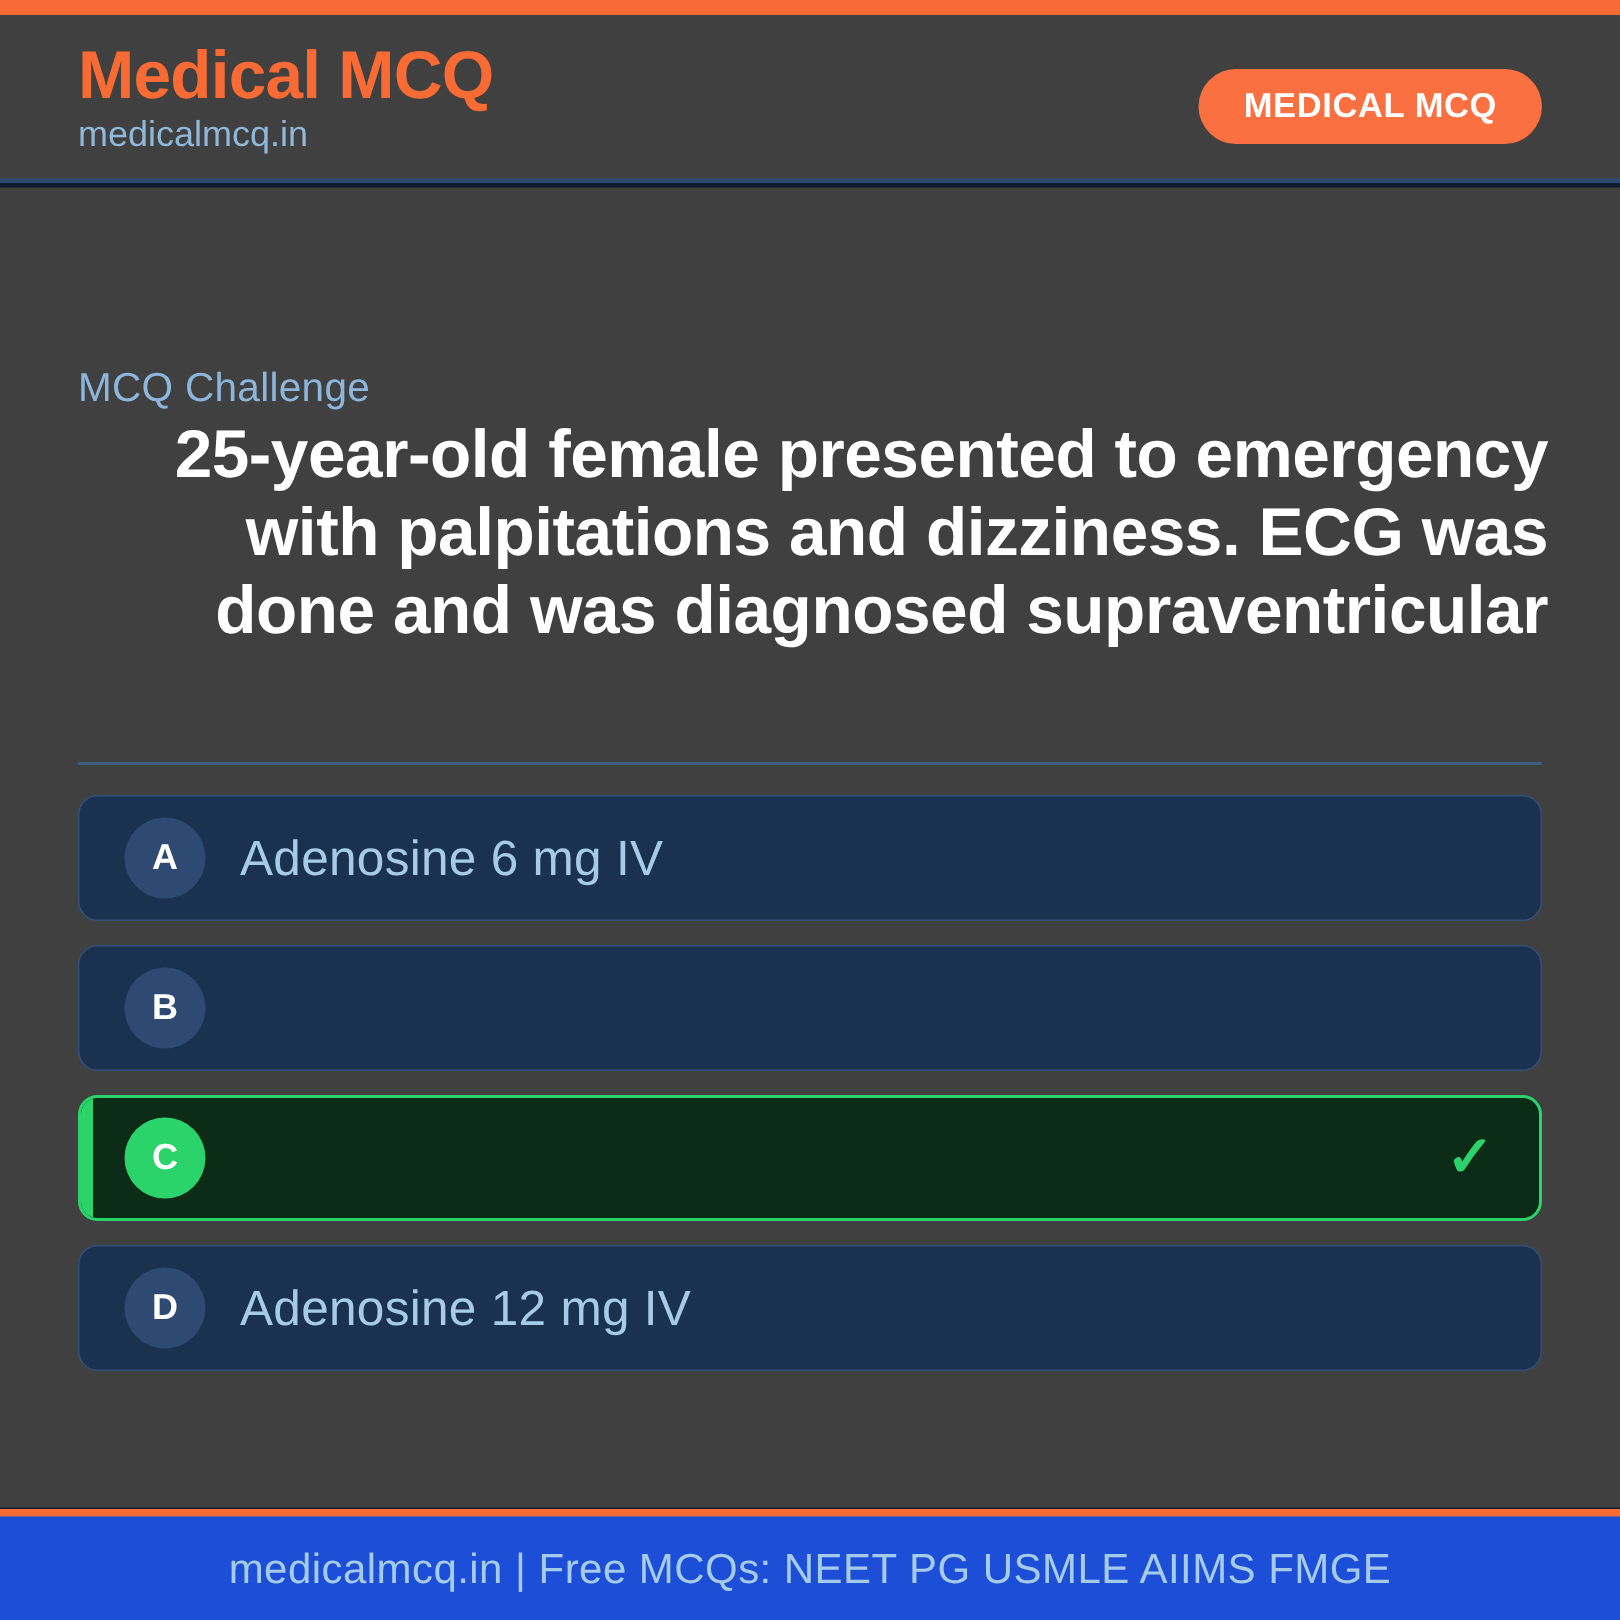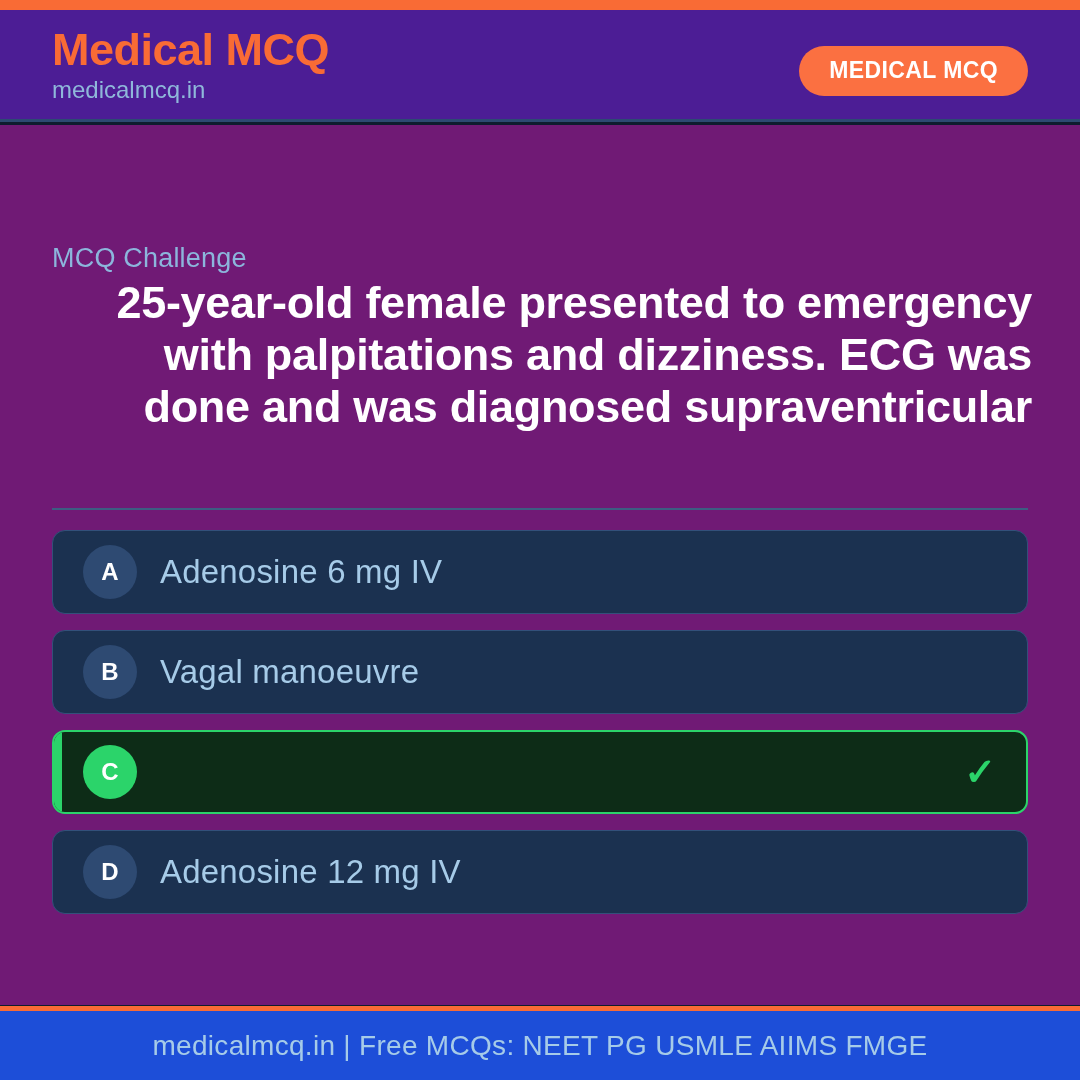--- a/index.html
+++ b/index.html
@@ -24,21 +24,21 @@
     height: 10px;
     background: #f96b35;
   }
 
   
   #header {
     position: absolute;
     top: 10px; left: 0;
     width: 1080px;
     height: 112px;
-    background: #4c1d95;
+    background: #404040;
     border-bottom: 3px solid #2c4straight;
     border-bottom: 3px solid #2c4a72;
   }
 
   #brand-block {
     position: absolute;
     left: 52px;
     top: 16px;
   }
 
@@ -70,21 +70,21 @@
     border-radius: 30px;
     line-height: 1;
   }
 
   
   #main {
     position: absolute;
     top: 125px; left: 0;
     width: 1080px;
     height: 880px;
-    background: #701a75;
+    background: #404040;
   }
 
   #challenge-label {
     position: absolute;
     left: 52px;
     top: 118px;
     font-size: 27px;
     color: #8cb6dc;
     letter-spacing: 0.2px;
   }
@@ -227,21 +227,20 @@
 
   <div id="options-list">
 
     <div class="option-card">
       <div class="option-badge">A</div>
       <div class="option-label">Adenosine 6 mg IV</div>
     </div>
 
     <div class="option-card">
       <div class="option-badge">B</div>
-      <div class="option-label">Vagal manoeuvre</div>
     </div>
 
     <div class="option-card is-correct">
       <div class="correct-accent"></div>
       <div class="option-badge">C</div>
       <div class="correct-check">✓</div>
     </div>
 
     <div class="option-card">
       <div class="option-badge">D</div>

